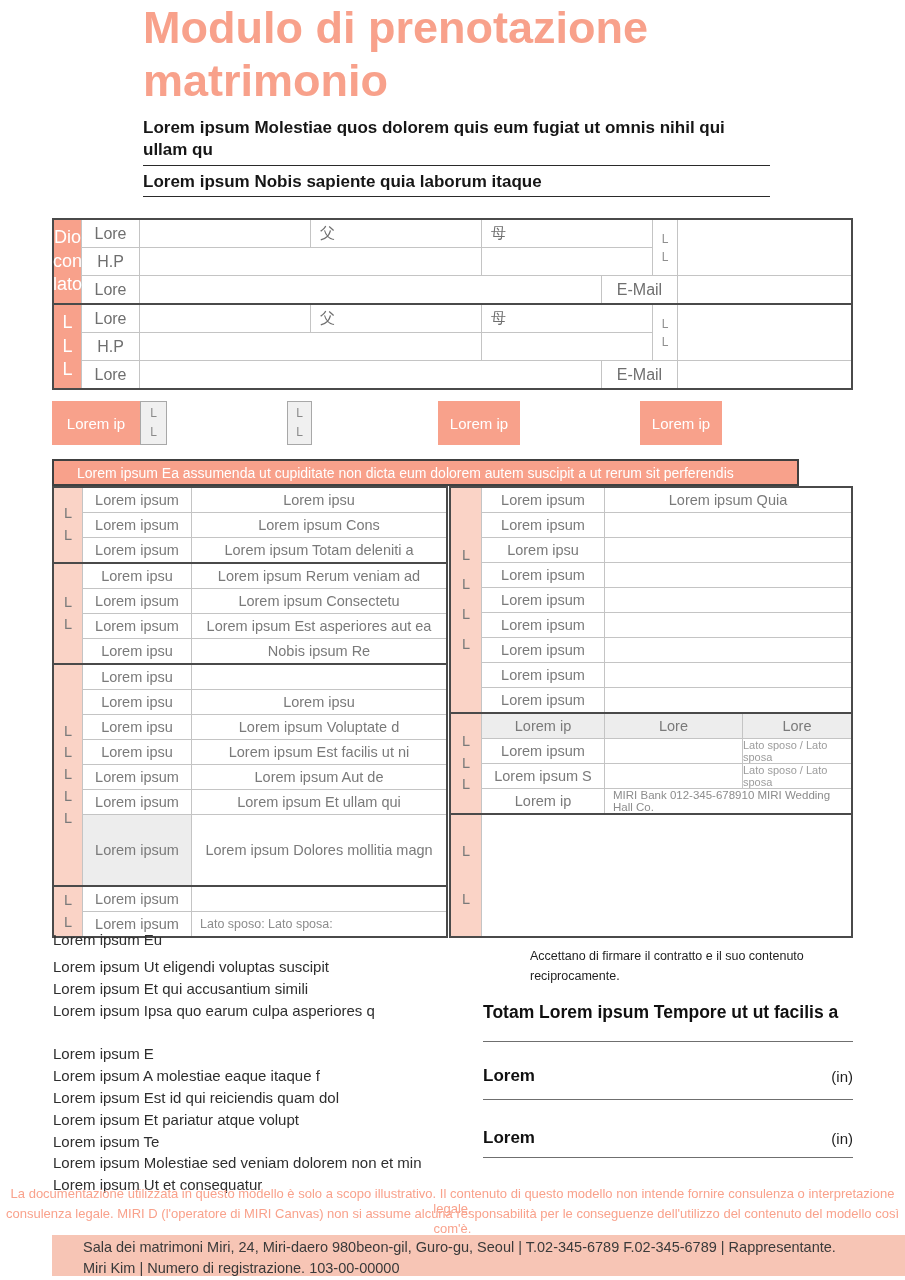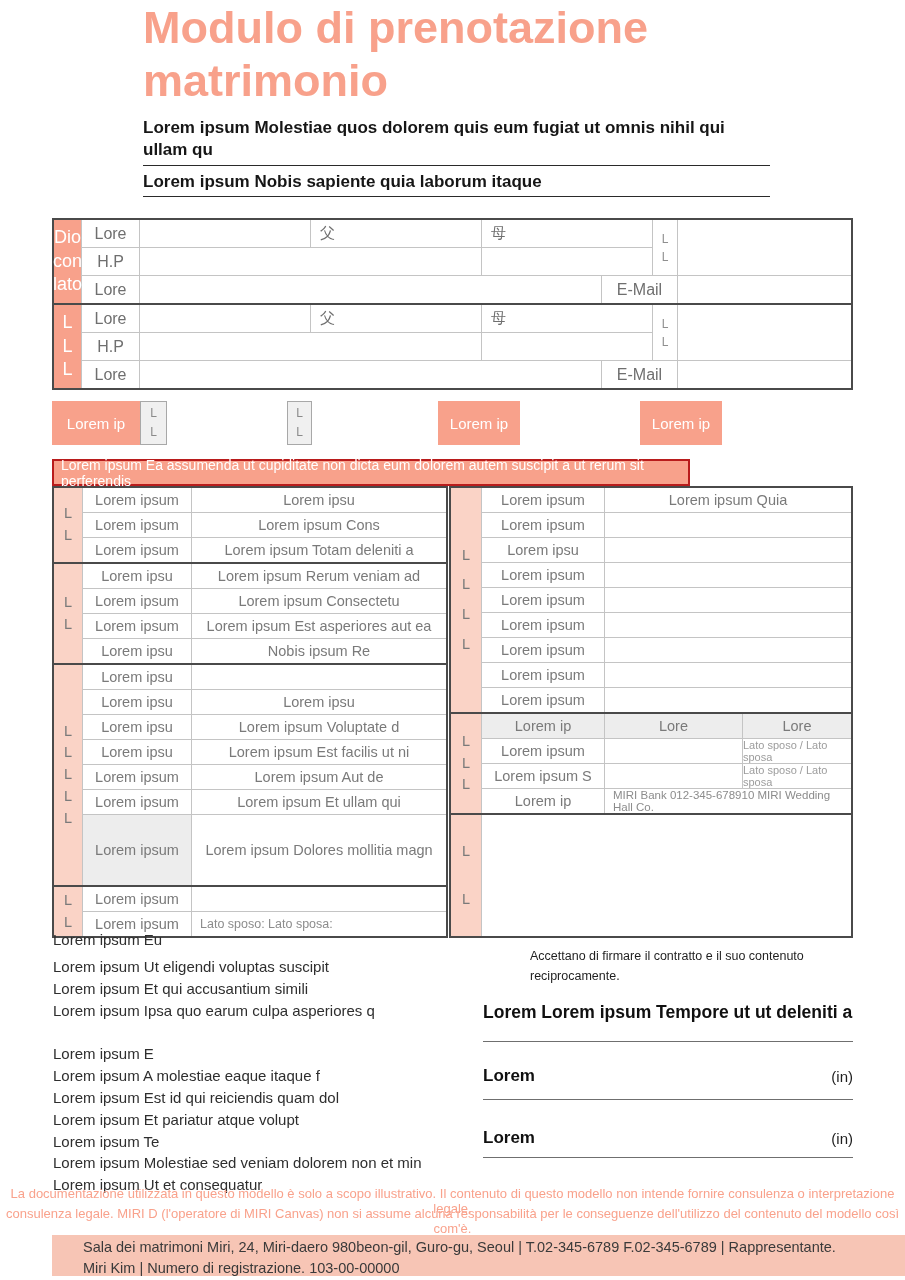--- a/index.html
+++ b/index.html
@@ -28,23 +28,23 @@
   .glabel{background:#F8A18B!important;color:#fff;white-space:pre-line;text-align:center;
           font-size:18px;line-height:1.3}
 
   
   .btn{background:#F8A18B;color:#fff;font-size:15px;display:flex;align-items:center;
        justify-content:center;height:44px;cursor:pointer}
   .chip{background:#f0f0f0;border:1px solid #a8a8a8;color:#8a8a8a;font-size:12px;
         white-space:pre-line;text-align:center;line-height:1.6;height:44px;
         display:flex;align-items:center;justify-content:center}
 
-  .secheader{left:52px;top:459px;width:638px;height:27px;background:#F8A18B;
-             border:2px solid #b91c1c;color:#fff;font-size:14px;display:flex;
-             align-items:center;padding-left:7px}
+  .secheader{left:52px;top:459px;width:747px;height:27px;background:#F8A18B;
+             border:2px solid #404040;color:#fff;font-size:14px;display:flex;
+             align-items:center;padding-left:23px}
 
   
   .dl{grid-template-columns:28px 108px 254px}
   .dr{grid-template-columns:30px 122px 137px 108px}
   .dl>div,.dr>div{font-size:14.5px;color:#7a7a7a}
   .soft{background:#FAD3C6!important;color:rgba(255,250,245,.92);white-space:pre-line;
         text-align:center;font-size:14px;line-height:1.5}
   .soft.wide{line-height:2.05}
   .soft.xl{line-height:3.3}
   .graybg{background:#EDEDED!important}
@@ -260,21 +260,21 @@
   <div class="noteline">Lorem ipsum E</div>
   <div class="noteline">Lorem ipsum A molestiae eaque itaque f</div>
   <div class="noteline">Lorem ipsum Est id qui reiciendis quam dol</div>
   <div class="noteline">Lorem ipsum Et pariatur atque volupt</div>
   <div class="noteline">Lorem ipsum Te</div>
   <div class="noteline">Lorem ipsum Molestiae sed veniam dolorem non et min</div>
   <div class="noteline">Lorem ipsum Ut et consequatur</div>
 </div>
 
 <div class="abs agreement" style="left:530px;top:946px;width:345px">Accettano di firmare il contratto e il suo contenuto reciprocamente.</div>
-<div class="abs sigheading" style="left:483px;top:1002px;width:370px">Lorem Lorem ipsum Tempore ut ut deleniti a</div>
+<div class="abs sigheading" style="left:483px;top:1002px;width:370px">Totam Lorem ipsum Tempore ut ut facilis a</div>
 <div class="abs sigrule" style="left:483px;top:1041px;width:370px"></div>
 <div class="abs sigrow" style="left:483px;top:1066px;width:370px">
   <span class="siglabel">Lorem</span>
   <span class="sigsuffix">(in)</span>
 </div>
 <div class="abs sigrule" style="left:483px;top:1099px;width:370px"></div>
 <div class="abs sigrow" style="left:483px;top:1128px;width:370px">
   <span class="siglabel">Lorem</span>
   <span class="sigsuffix">(in)</span>
 </div>

